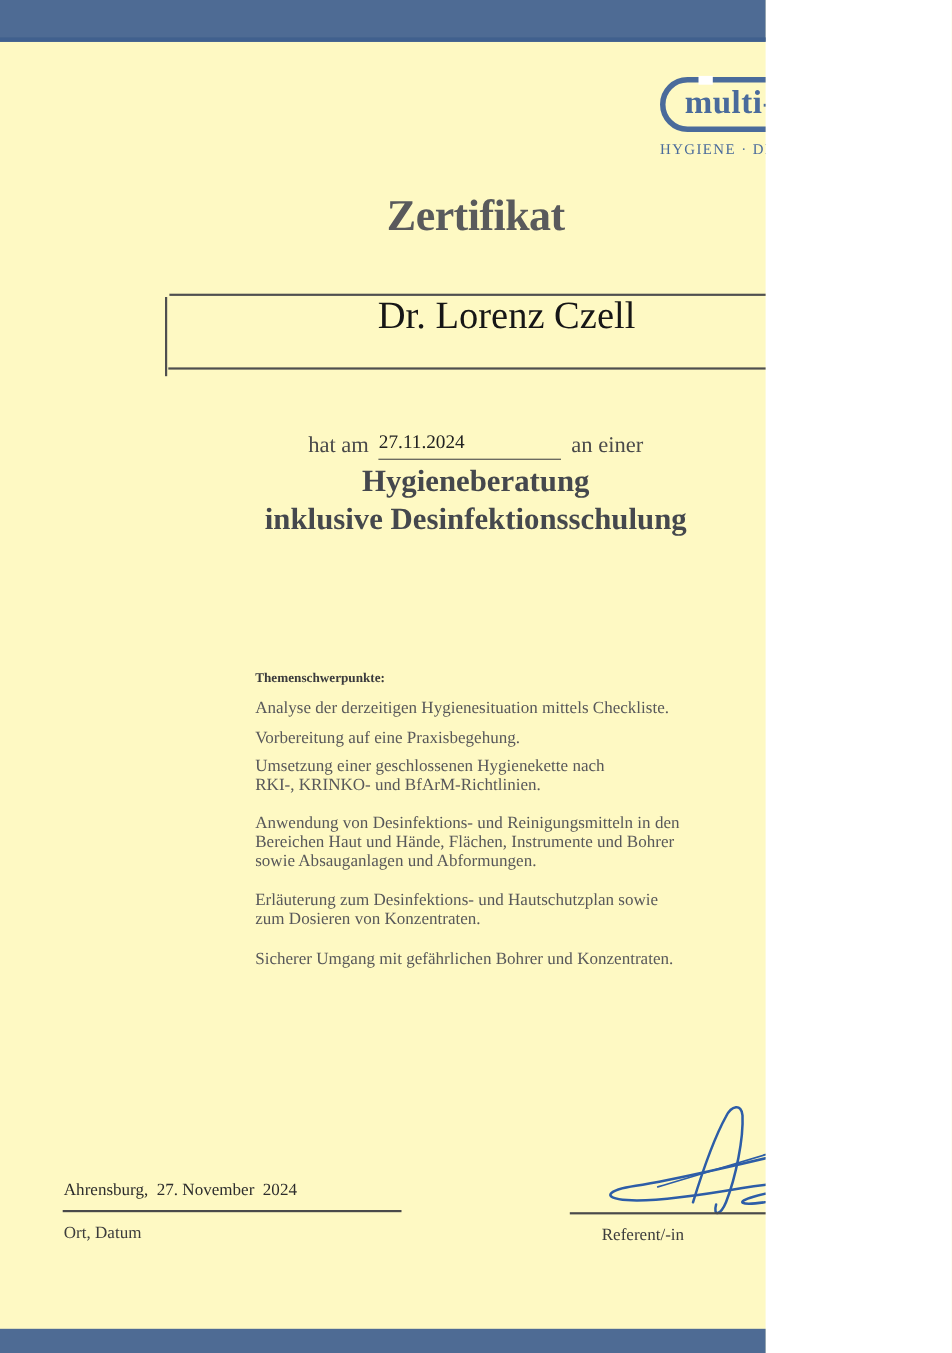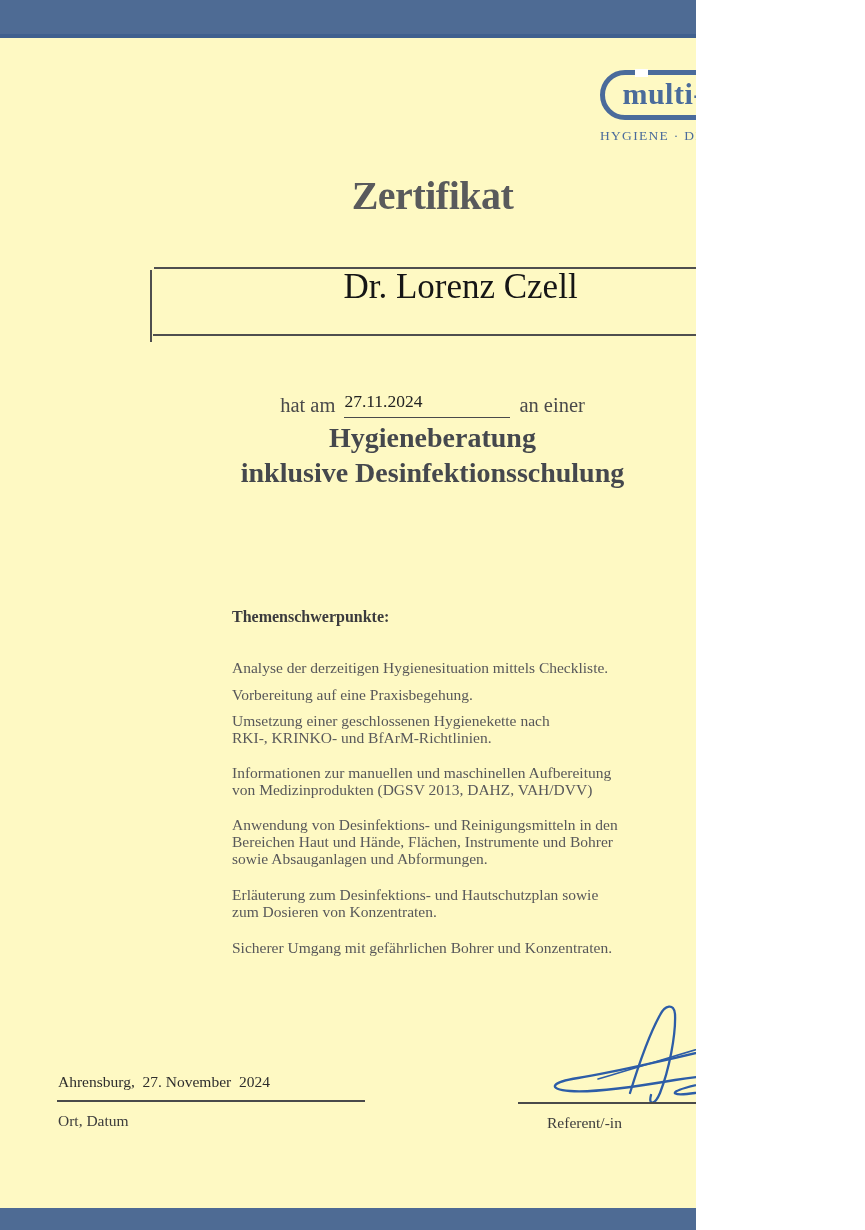--- a/index.html
+++ b/index.html
@@ -85,22 +85,22 @@
   
   .result-text {
     position: absolute; left: 0; top: 511px; width: 865px;
     text-align: center; color: #55565a; font-size: 19.5px; line-height: 26.5px;
     white-space: pre-line;
   }
 
   
   .topics { position: absolute; left: 232px; top: 608px; width: 430px; color: #58585a; }
   .topics-heading {
-    font-size: 16px; font-weight: bold; color: #3b3b3d;
-    line-height: 17px; margin-bottom: 34px;
+    font-size: 12px; font-weight: bold; color: #3b3b3d;
+    line-height: 17px; margin-bottom: 10px;
   }
   .topics p { font-size: 15.5px; line-height: 17px; white-space: pre-line; }
   .topic-0 { margin-bottom: 9.5px; }
   .topic-1 { margin-bottom: 9px; }
   .topic-2 { margin-bottom: 18px; }
   .topic-3 { margin-bottom: 18px; }
   .topic-4 { margin-bottom: 19px; }
   .topic-5 { margin-bottom: 19px; }
   .topic-6 { margin-bottom: 0; }
 
@@ -152,22 +152,20 @@
   <div class="course-title">Hygieneberatung
 inklusive Desinfektionsschulung</div>
 
 
   <div class="topics">
     <div class="topics-heading">Themenschwerpunkte:</div>
     <p class="topic-0">Analyse der derzeitigen Hygienesituation mittels Checkliste.</p>
     <p class="topic-1">Vorbereitung auf eine Praxisbegehung.</p>
     <p class="topic-2">Umsetzung einer geschlossenen Hygienekette nach
 RKI-, KRINKO- und BfArM-Richtlinien.</p>
-    <p class="topic-3">Informationen zur manuellen und maschinellen Aufbereitung
-von Medizinprodukten (DGSV 2013, DAHZ, VAH/DVV)</p>
     <p class="topic-4">Anwendung von Desinfektions- und Reinigungsmitteln in den
 Bereichen Haut und Hände, Flächen, Instrumente und Bohrer
 sowie Absauganlagen und Abformungen.</p>
     <p class="topic-5">Erläuterung zum Desinfektions- und Hautschutzplan sowie
 zum Dosieren von Konzentraten.</p>
     <p class="topic-6">Sicherer Umgang mit gefährlichen Bohrer und Konzentraten.</p>
   </div>
 
   <svg class="signature-svg" width="290" height="125" viewBox="0 0 290 125" fill="none">
     <g stroke="#2d5da7" stroke-linecap="round" fill="none">

